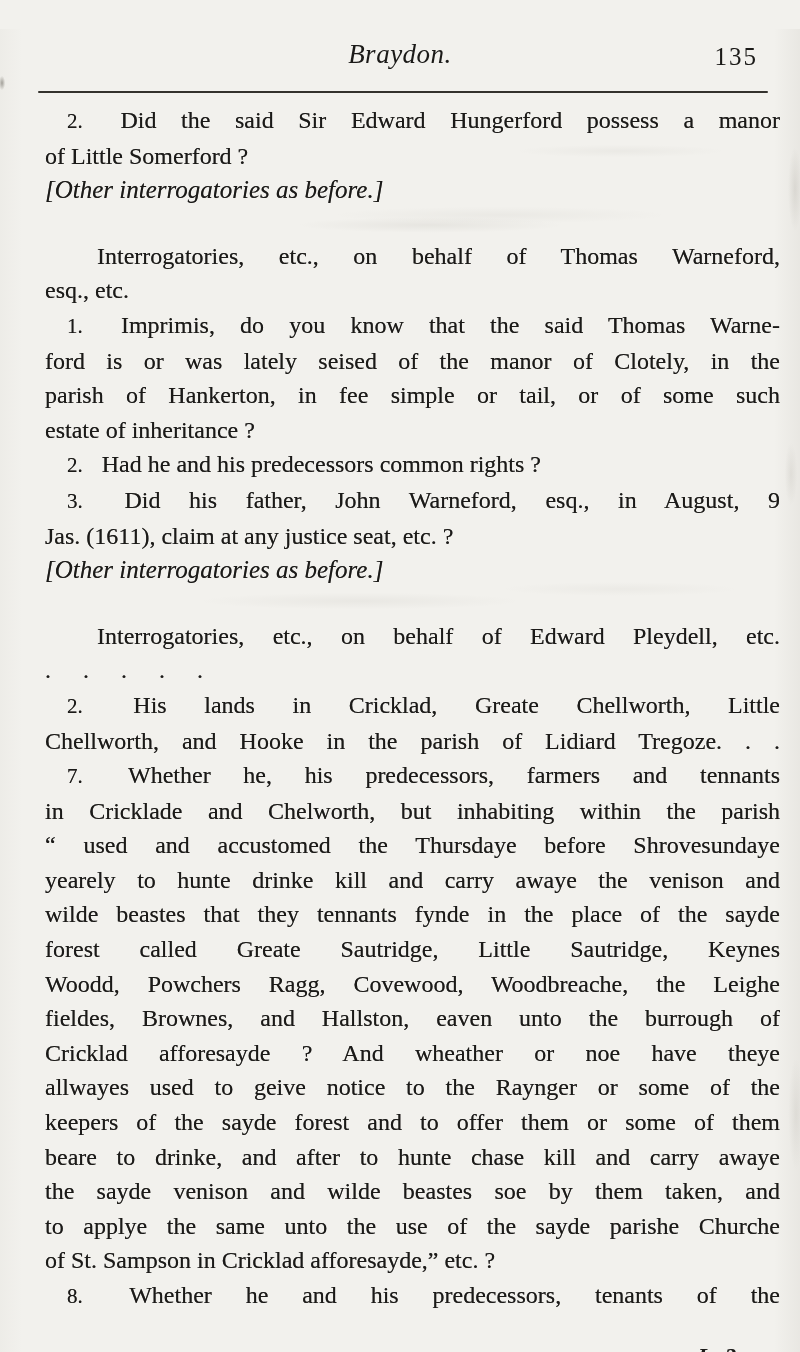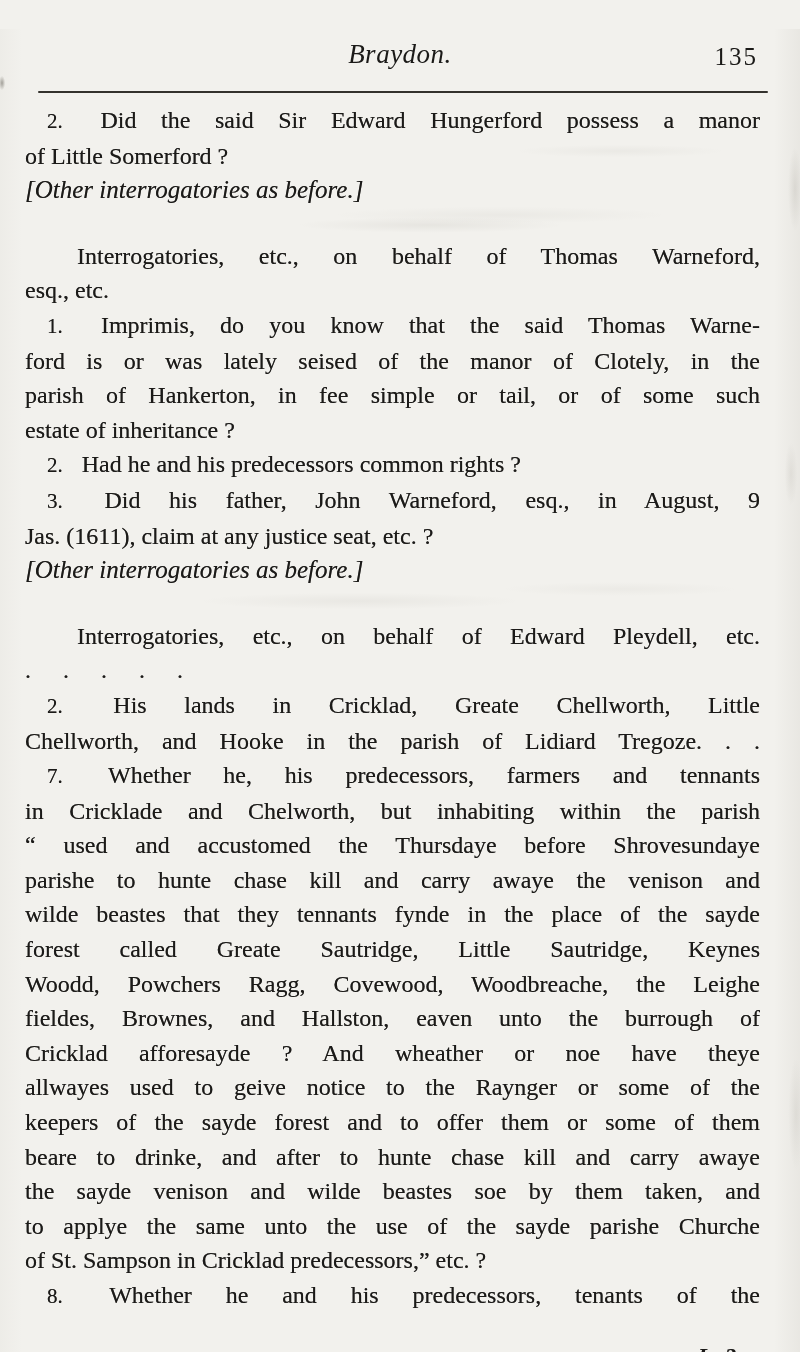--- a/index.html
+++ b/index.html
@@ -46,21 +46,21 @@
   }
   .page-number{
     position:absolute;top:14px;right:42px;
     font-size:25px;letter-spacing:2px;
   }
   .rule{
     position:absolute;top:62px;left:38px;width:730px;height:2px;
     background:#34322d;border-radius:1px;
   }
   .text-block{
-    position:absolute;top:74px;left:25px;width:735px;
+    position:absolute;top:74px;left:45px;width:735px;
     font-size:24px;line-height:34.6px;
     text-shadow:0 0 .5px rgba(27,26,24,.65);
   }
   .ln{min-height:34.6px;overflow:hidden;}
   .t-j{text-align:justify;text-align-last:justify;}
   .t-l{text-align:left;}
   .ind-n{padding-left:22px;}
   .ind-p{padding-left:52px;}
   .num{margin-right:13px;font-size:21px;}
   .t-c{width:560px;font-style:italic;font-size:25px;}
@@ -159,21 +159,21 @@
       <div class="ln t-j">
     
     <span class="txt">in Cricklade and Chelworth, but inhabiting within the parish</span>
   </div>
       <div class="ln t-j">
     
     <span class="txt">“ used and accustomed the Thursdaye before Shrovesundaye</span>
   </div>
       <div class="ln t-j">
     
-    <span class="txt">parishe to hunte chase kill and carry awaye the venison and</span>
+    <span class="txt">yearely to hunte drinke kill and carry awaye the venison and</span>
   </div>
       <div class="ln t-j">
     
     <span class="txt">wilde beastes that they tennants fynde in the place of the sayde</span>
   </div>
       <div class="ln t-j">
     
     <span class="txt">forest called Greate Sautridge, Little Sautridge, Keynes</span>
   </div>
       <div class="ln t-j">
@@ -203,21 +203,21 @@
       <div class="ln t-j">
     
     <span class="txt">the sayde venison and wilde beastes soe by them taken, and</span>
   </div>
       <div class="ln t-j">
     
     <span class="txt">to applye the same unto the use of the sayde parishe Churche</span>
   </div>
       <div class="ln t-l">
     
-    <span class="txt">of St. Sampson in Cricklad predecessors,” etc. ?</span>
+    <span class="txt">of St. Sampson in Cricklad afforesayde,” etc. ?</span>
   </div>
       <div class="ln t-j ind-n">
     <span class="num">8.</span>
     <span class="txt">Whether he and his predecessors, tenants of the</span>
   </div>
     </div>
 
   <div class="signature">L 2</div>
 </div>
 

